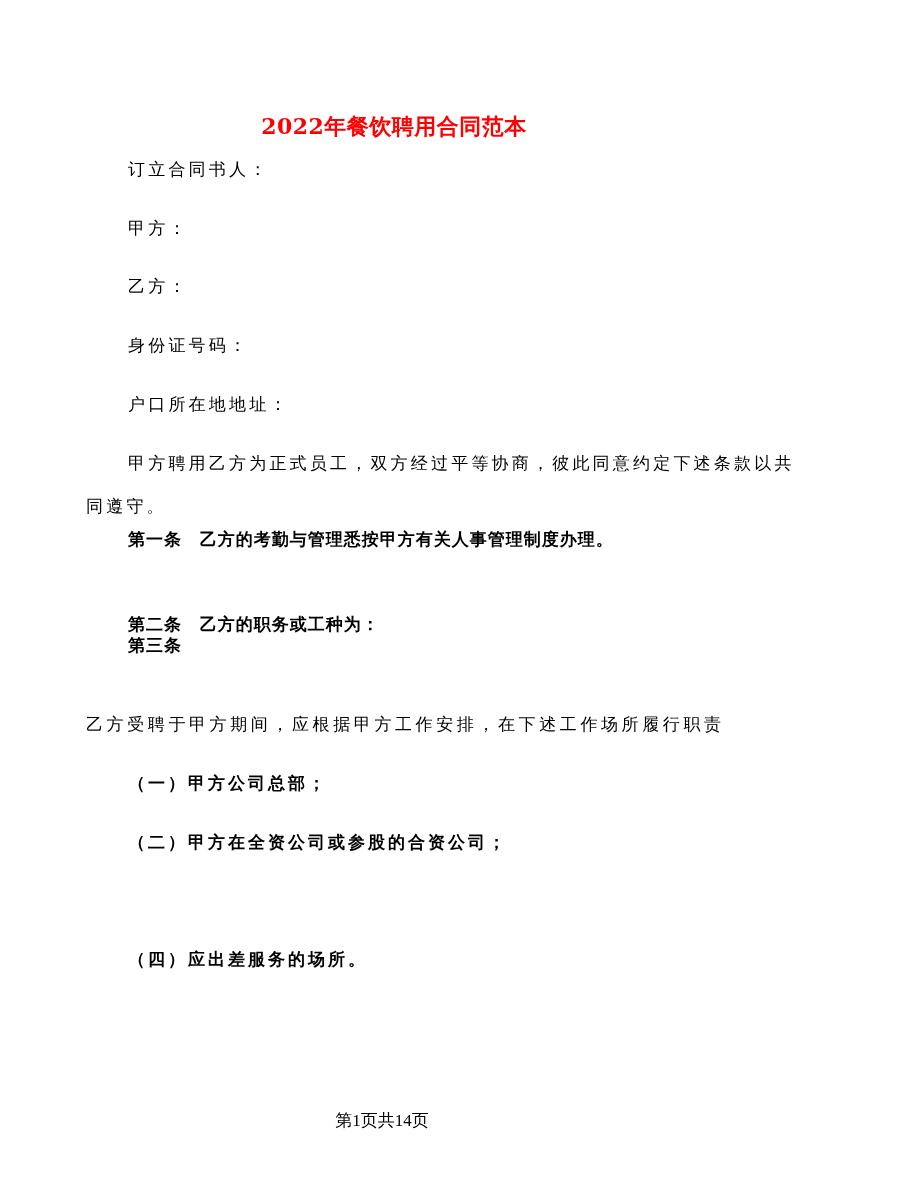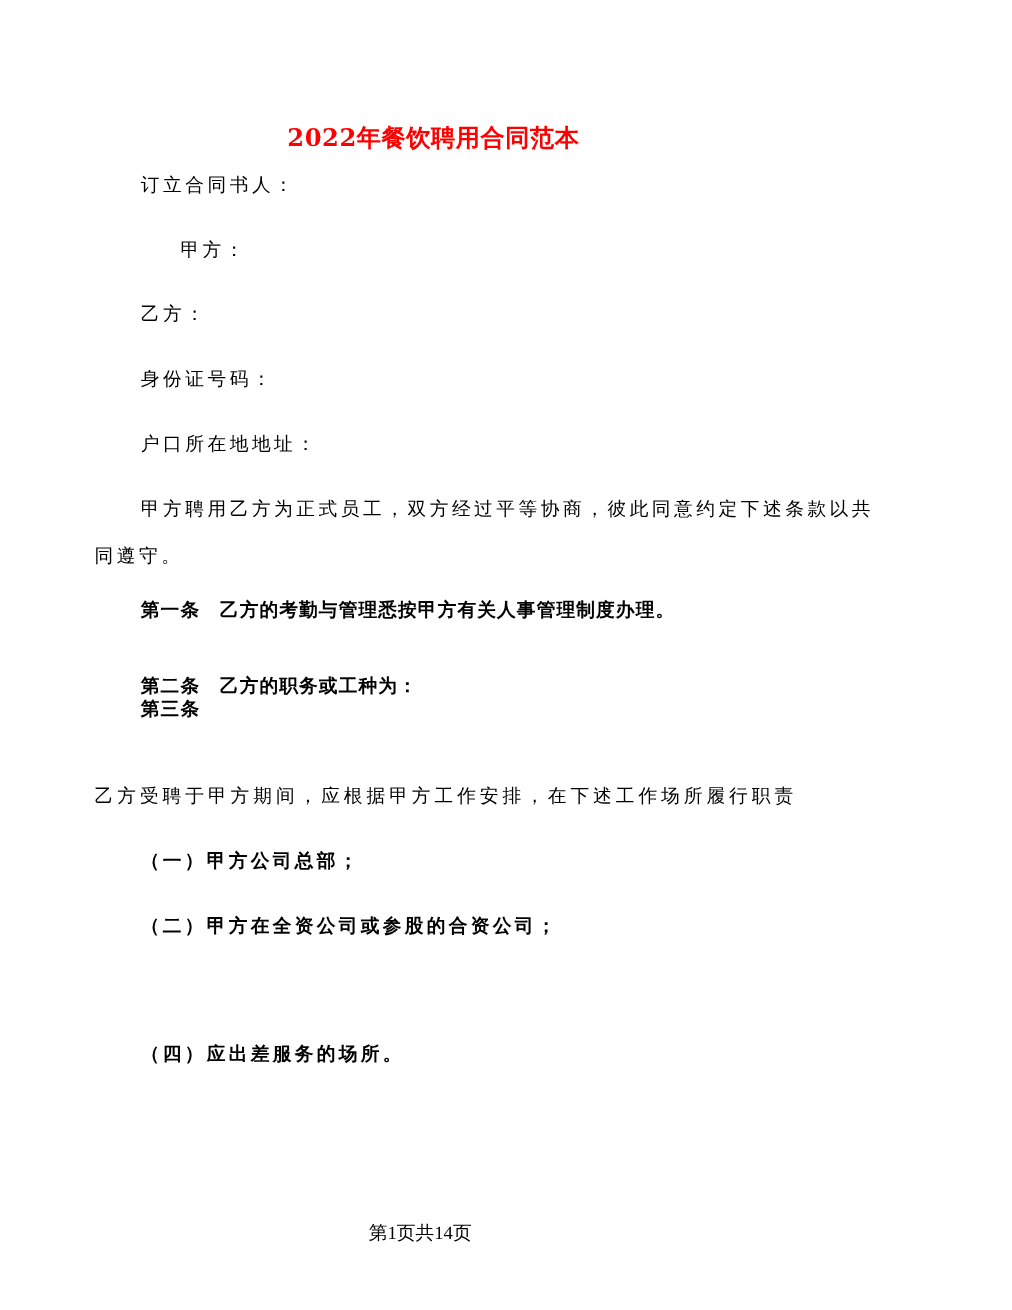--- a/index.html
+++ b/index.html
@@ -62,32 +62,32 @@
   </style>
 </head>
 <body>
 
 <div class="page">
 
   <div class="title">2022年餐饮聘用合同范本</div>
 
   <div class="line" style="left:128px; top:157px;">订立合同书人：</div>
 
-  <div class="line" style="left:128px; top:216px;margin-left:36px;">甲方：</div>
+  <div class="line" style="left:128px; top:216px;">甲方：</div>
 
   <div class="line" style="left:128px; top:274px;">乙方：</div>
 
   <div class="line" style="left:128px; top:333px;">身份证号码：</div>
 
   <div class="line" style="left:128px; top:392px;">户口所在地地址：</div>
 
   <div class="line" style="left:128px; top:451px;">甲方聘用乙方为正式员工，双方经过平等协商，彼此同意约定下述条款以共</div>
   <div class="line" style="left:86px; top:494px;">同遵守。</div>
 
-  <div class="line bold" style="left:128px; top:543px;text-align:center;">
+  <div class="line bold" style="left:128px; top:527px;text-align:center;">
     <span>第一条</span>
     <span style="display:inline-block; width:4px;"></span>
     <span>乙方的考勤与管理悉按甲方有关人事管理制度办理。</span>
   </div>
 
   <div class="line bold" style="left:128px; top:612px;">
     <span>第二条</span>
     <span style="display:inline-block; width:4px;"></span>
     <span>乙方的职务或工种为：</span>
   </div>

